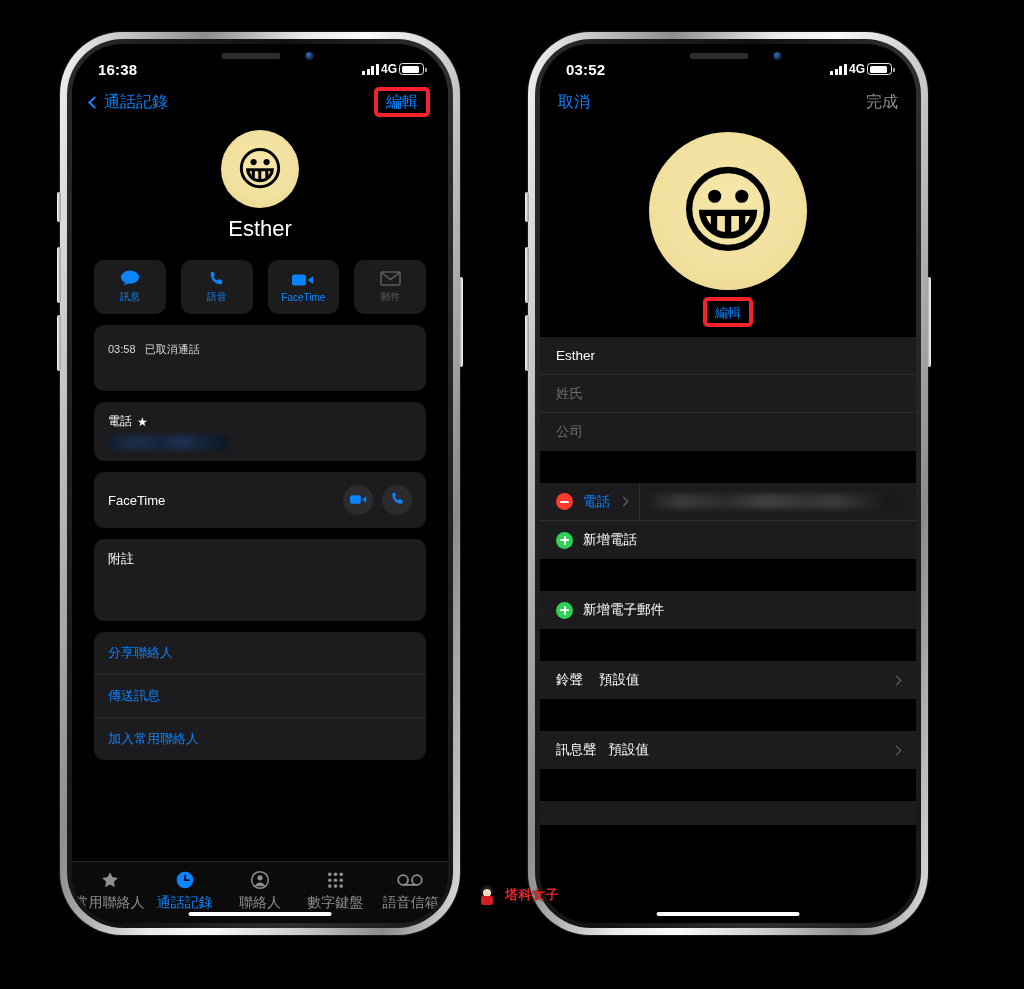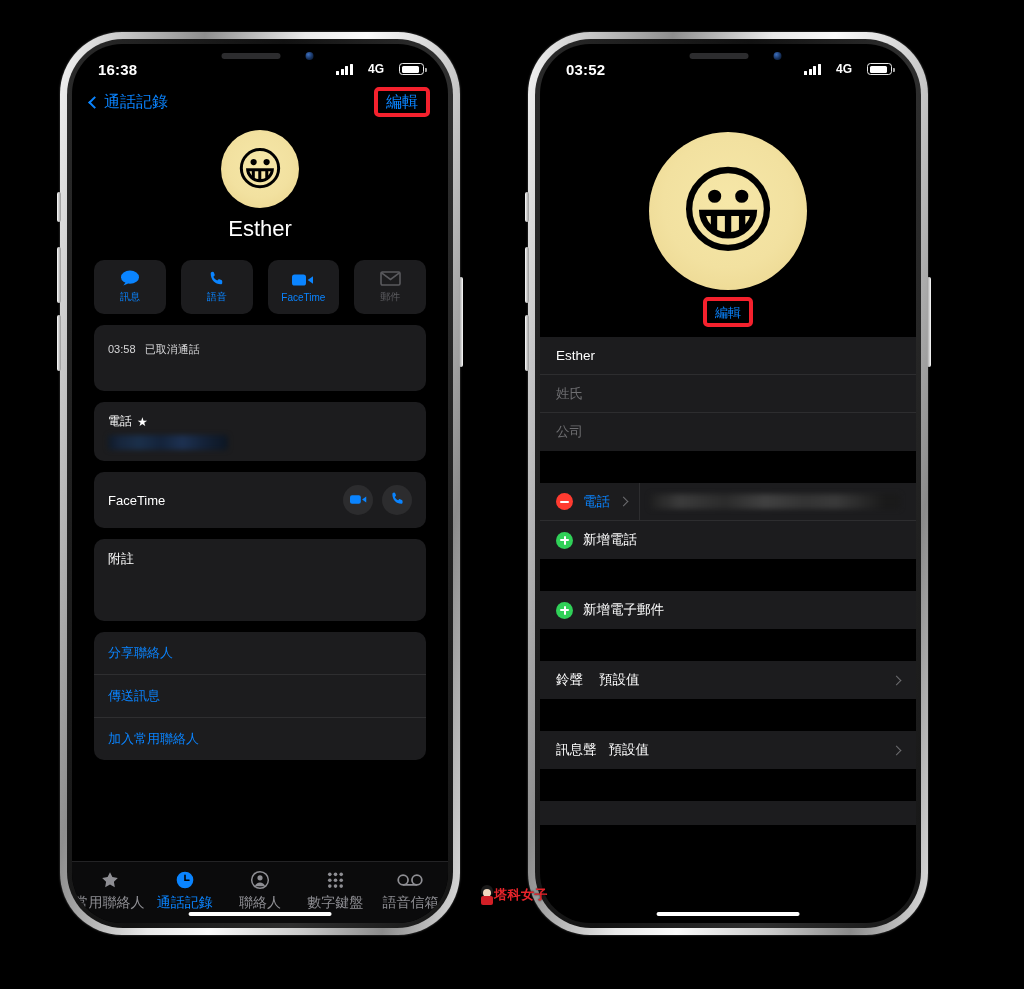--- a/index.html
+++ b/index.html
@@ -57,21 +57,21 @@
     background: radial-gradient(circle at 35% 32%, #3c6fbf 0%, #17325e 55%, #071122 100%);
   }
 
   
   .statusbar {
     position: absolute; top: 0; left: 0; right: 0; height: 38px;
     display: flex; align-items: center; justify-content: space-between;
     padding: 12px 24px 0 26px; color: #fff; z-index: 5;
   }
   .status-time { font-size: 15px; font-weight: 700; letter-spacing: .2px; }
-  .status-right { display: flex; align-items: center; gap: 15px; }
+  .status-right { display: flex; align-items: center; gap: 2px; }
   .bars { display: flex; align-items: flex-end; gap: 1.5px; height: 11px; }
   .bars i { width: 3px; background: #fff; border-radius: .5px; display:block; }
   .bars i:nth-child(1){height:4px}.bars i:nth-child(2){height:6px}
   .bars i:nth-child(3){height:8.5px}.bars i:nth-child(4){height:11px}
   .net { font-size: 12px; font-weight: 700; }
   .batt { position: relative; width: 25px; height: 12px; border: 1.5px solid rgba(255,255,255,.92);
           border-radius: 3.5px; padding: 1.5px; }
   .batt::after { content:""; position:absolute; right:-3.5px; top:3.5px; width:2px; height:4px;
                  background: rgba(255,255,255,.65); border-radius:0 1px 1px 0; }
   .batt span { display:block; height:100%; background:#fff; border-radius:1.5px; }
@@ -161,21 +161,21 @@
   .lbl-blue { color: #0a84ff; font-size: 13.5px; }
   .chev { width: 7px; height: 7px; border-right: 1.8px solid #6d6d70; border-bottom: 1.8px solid #6d6d70;
           transform: rotate(-45deg); flex:none; }
   .vblur { height: 15px; flex: 1; margin-left: 10px; border-radius: 2px;
     background: linear-gradient(90deg,#1f1f1f 0%,#3b3b3b 12%,#2b2b2b 30%,#414141 46%,#333 62%,#3a3a3a 74%,#1a1a1a 94%);
     filter: blur(2.6px); }
   .gap { height: 22px; }
   .sep-vert { width: 1px; align-self: stretch; background: #2d2d2f; margin: 0 0 0 0; }
 
   
-  .watermark { position: absolute; left: 480px; top: 885px; display:flex; align-items:center; gap:0; z-index: 20; }
+  .watermark { position: absolute; left: 480px; top: 885px; display:flex; align-items:center; gap:11px; z-index: 20; }
   .wm-char { width: 14px; height: 20px; position: relative; }
   .wm-char .hair { position:absolute; top:0; left:1px; width:12px; height:10px; background:#1a1a1a; border-radius:6px 6px 3px 3px; }
   .wm-char .face { position:absolute; top:4px; left:3px; width:8px; height:8px; background:#f3d9c0; border-radius:50%; }
   .wm-char .body { position:absolute; bottom:0; left:1px; width:12px; height:9px; background:#d21f26; border-radius:2px; }
   .wm-text { color:#e8242b; font-size: 13px; font-weight: 700; letter-spacing: .5px;
              text-shadow: 0 0 2px rgba(0,0,0,.9); }
 </style>
 </head>
 <body>
 
@@ -403,20 +403,24 @@
               <i></i>
               <i></i>
             </div>
           <div class="net">4G</div>
           <div class="batt">
               <span style="width:85%"></span>
             </div>
         </div>
       </div>
 
+      <div class="navbar">
+        <div class="nav-action">取消</div>
+        <div class="nav-action muted">完成</div>
+      </div>
 
       <div class="editview">
 
         <div class="edit-avatar-wrap">
           <div class="avatar" style="width:158px;height:158px;">
             <span class="emoji" style="font-size:96px;">😀</span>
           </div>
           <div class="hl" style="margin-top:7px;">
             <span class="edit-link">編輯</span>
           </div>

